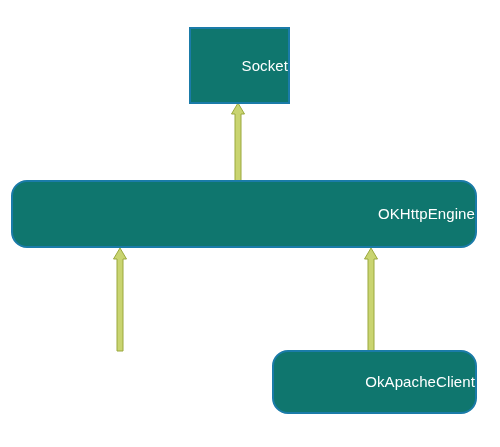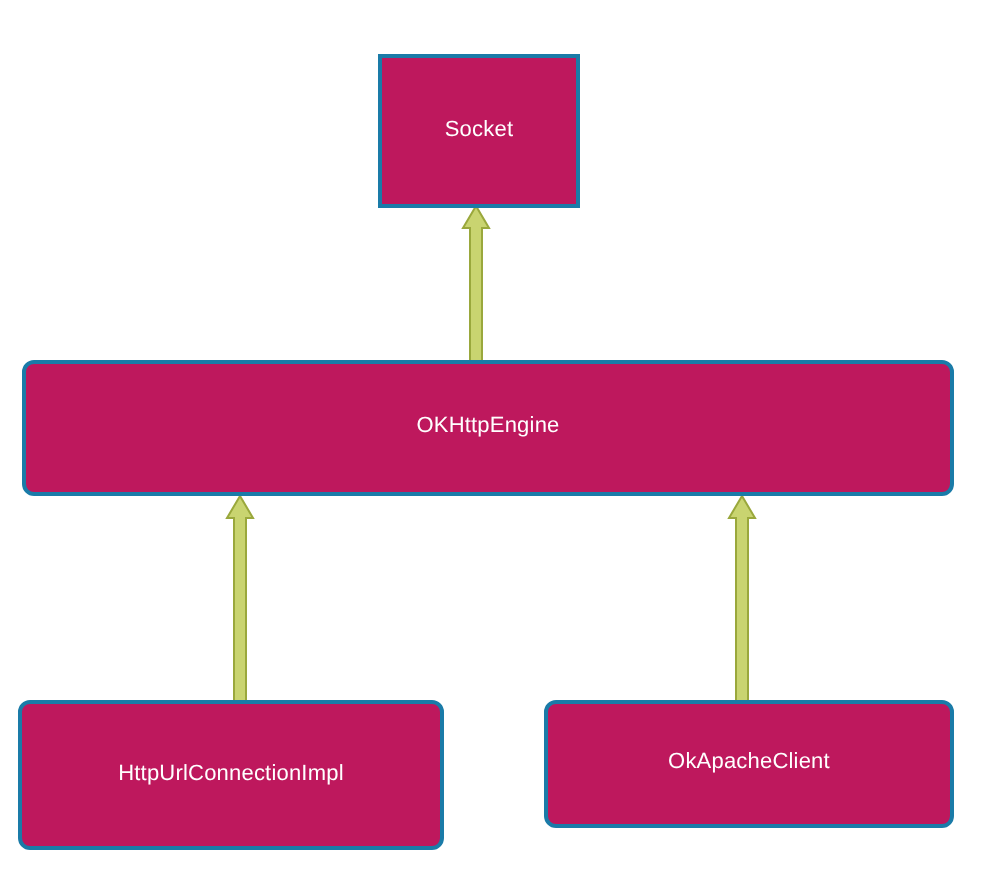--- a/index.html
+++ b/index.html
@@ -18,40 +18,40 @@
     position: relative;
     width: 500px;
     height: 447px;
     background: #ffffff;
   }
   .node {
     position: absolute;
     box-sizing: border-box;
     display: flex;
     align-items: center;
-    justify-content: center;
-    background: #be185d;
+    justify-content: flex-end;
+    background: #0f766e;
     border: 2px solid #1a7ba8;
     color: #ffffff;
-    font-size: 11px;
+    font-size: 15px;
     font-family: "Liberation Sans", sans-serif;
     letter-spacing: 0.1px;
     text-align: center;
     line-height: 1.2;
     z-index: 3;
   }
   .node-label {
     display: block;
     pointer-events: none;
   }
   .node-square {
     border-radius: 0;
   }
   .node-rounded {
-    border-radius: 6px;
+    border-radius: 16px;
   }
   #node-socket {
     left: 189px;
     top: 27px;
     width: 101px;
     height: 77px;
   }
   #node-okhttpengine {
     left: 11px;
     top: 180px;
@@ -98,21 +98,18 @@
   </svg>
 
   <div class="node node-square" id="node-socket">
     <span class="node-label">Socket</span>
   </div>
 
   <div class="node node-rounded" id="node-okhttpengine">
     <span class="node-label">OKHttpEngine</span>
   </div>
 
-  <div class="node node-rounded" id="node-httpurlconnectionimpl">
-    <span class="node-label">HttpUrlConnectionImpl</span>
-  </div>
 
   <div class="node node-rounded" id="node-okapacheclient">
     <span class="node-label">OkApacheClient</span>
   </div>
 
 </div>
 
 </body></html>

